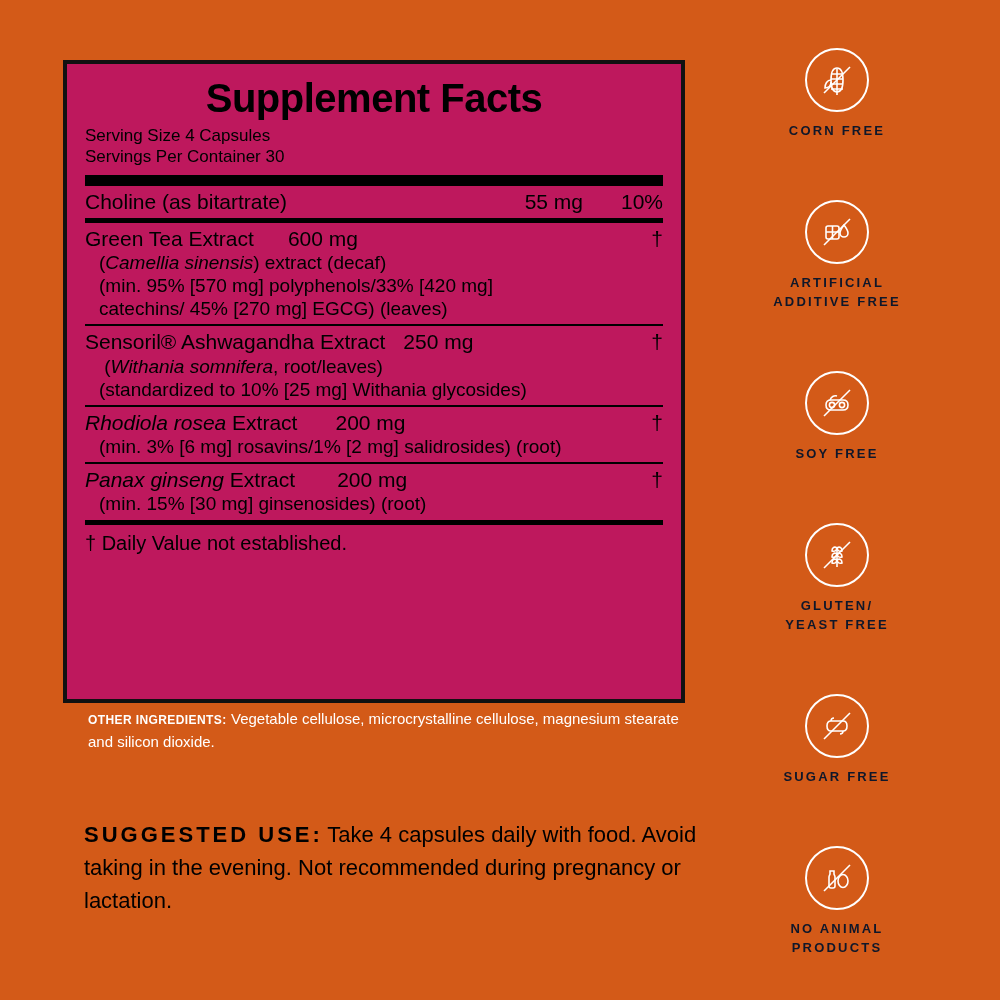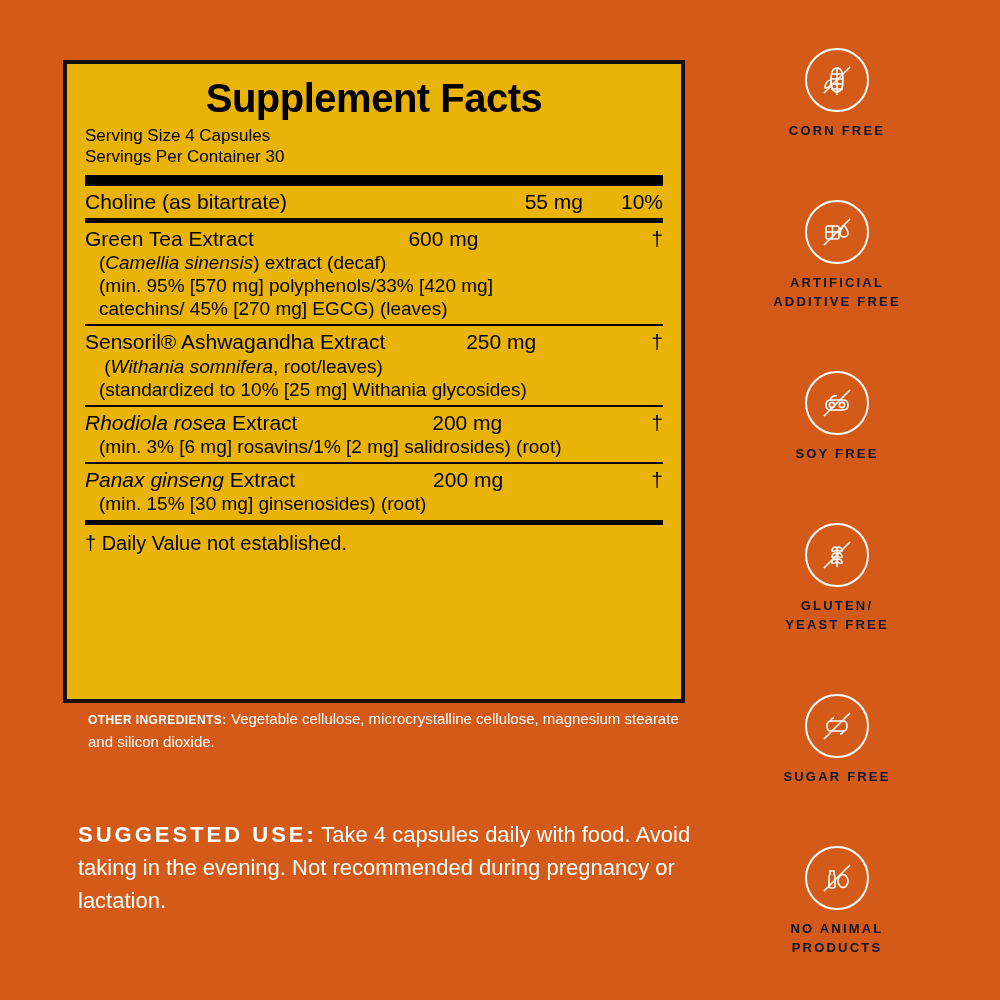--- a/index.html
+++ b/index.html
@@ -11,21 +11,21 @@
     background: #D35A18;
     position: relative;
     overflow: hidden;
   }
 
   
   #panel {
     position: absolute;
     left: 63px; top: 60px;
     width: 622px; height: 643px;
-    background: #eab308;
+    background: #be185d;
     border: 4px solid #111;
   }
   .facts-inner {
     padding: 6px 18px 0 18px;
   }
   .facts-title {
     text-align: center;
     font-size: 40px;
     font-weight: 700;
     letter-spacing: -0.5px;
@@ -59,21 +59,21 @@
   }
   .nutrient .main {
     display: flex;
     align-items: baseline;
     font-size: 21px;
     line-height: 1.2;
   }
   .nutrient .main .nm { flex: 0 0 auto; }
   .nutrient .main .amt {
     flex: 1 1 auto;
-    text-align: center;
+    text-align: left;
     padding-left: 10px;
   }
   .nutrient .main .pct {
     flex: 0 0 64px;
     text-align: right;
   }
   .nutrient .sub {
     font-size: 19px;
     line-height: 1.22;
     padding-left: 14px;
@@ -98,23 +98,23 @@
     letter-spacing: 0.4px;
   }
   #other-ing .txt {
     font-size: 15px;
     line-height: 1.5;
   }
 
   
   #suggested {
     position: absolute;
-    left: 78px; top: 818px;
+    left: 84px; top: 818px;
     width: 640px;
-    color: #ffffff;
+    color: #000000;
   }
   #suggested .lbl {
     font-size: 22px;
     font-weight: 700;
     letter-spacing: 3px;
   }
   #suggested .txt {
     font-size: 22px;
     line-height: 1.5;
   }

